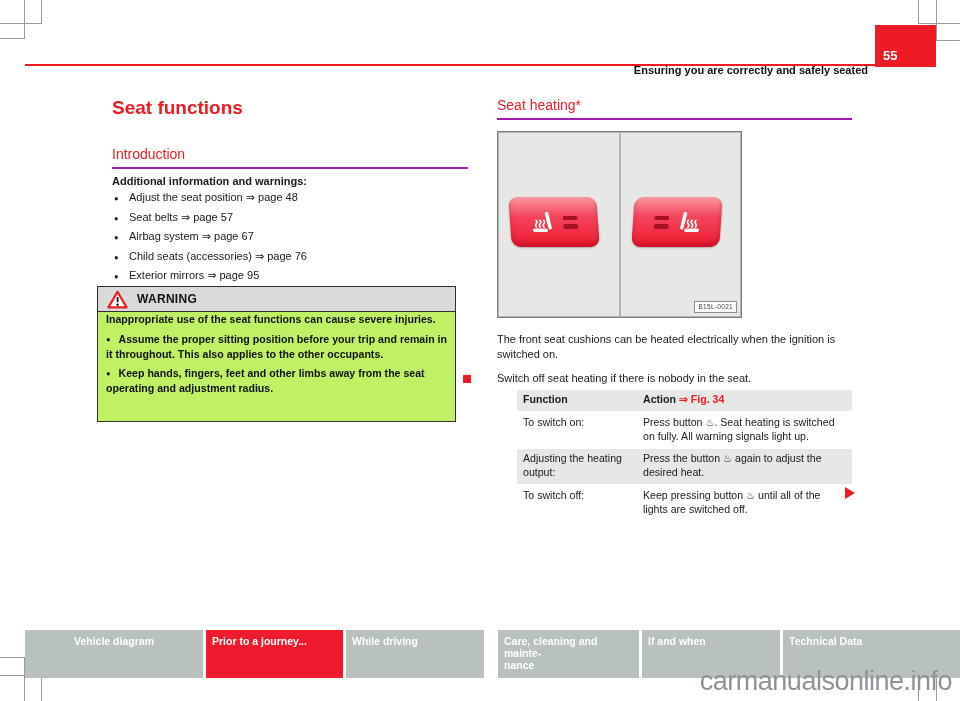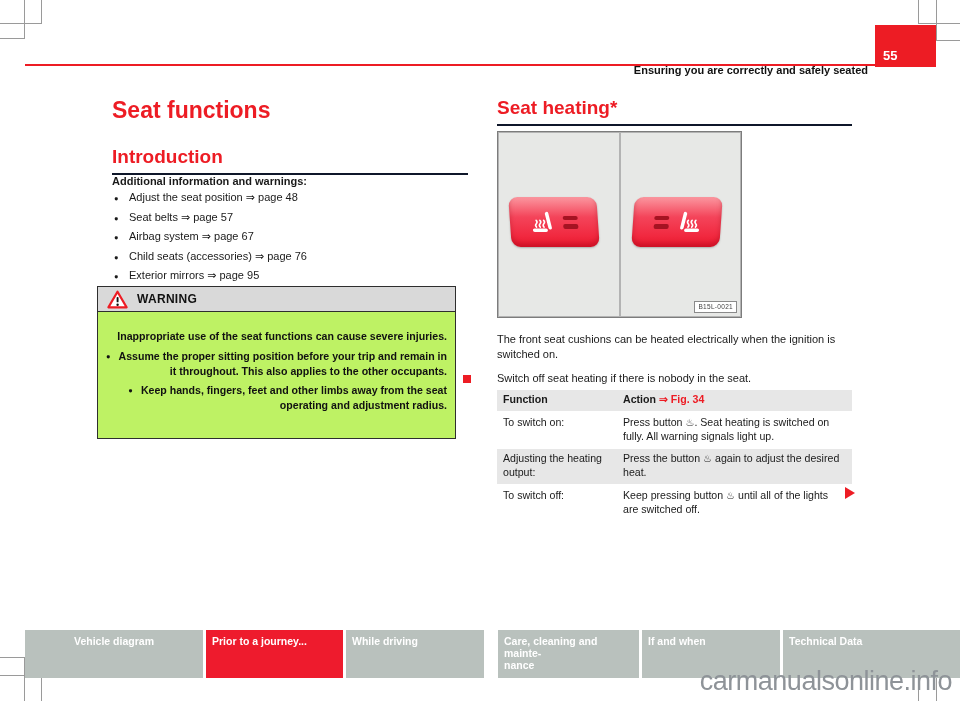--- a/index.html
+++ b/index.html
@@ -24,45 +24,45 @@
   }
   .header-rule { position:absolute; left:25px; top:64px; width:850px; height:2px; background:#ed1c24; }
   .page-badge {
     position:absolute; left:875px; top:25px; width:61px; height:42px; background:#ed1c24;padding-left:23px;
   }
   .page-badge span {
     position:absolute; left:8px; bottom:4px; color:#fff; font-size:13px; font-weight:bold;
   }
   
   .h1 {
-    position:absolute; left:112px; top:97px; font-size:23px; font-weight:bold; color:#ed1c24;
+    position:absolute; left:112px; top:97px; font-size:19px; font-weight:bold; color:#ed1c24;
   }
   .h2 {
-    font-size:19px; font-weight:bold; color:#ed1c24;
-    border-bottom:2px solid #0f172a; padding-bottom:5px;
+    font-size:14px; font-weight:normal; color:#ed1c24;
+    border-bottom:2px solid #a21caf; padding-bottom:5px;
   }
   .h2-intro { position:absolute; left:112px; top:146px; width:356px; }
   .lead { position:absolute; left:112px; top:175px; width:356px; font-size:11px; font-weight:bold; }
   .bullets { position:absolute; left:112px; top:191px; width:356px; list-style:none; }
   .bullets li {
     position:relative; padding-left:17px; font-size:11px; line-height:12px; margin-bottom:7.5px;
   }
   .bullets li::before {
     content:"●"; position:absolute; left:2px; top:2px; font-size:7.5px; color:#1a1a1a;
   }
   
   .warning-box {
     position:absolute; left:97px; top:286px; width:359px; border:1px solid #2e2e2e; background:#bef264;
   }
   .warning-head {
     display:flex; align-items:center; gap:9px; height:25px; background:#d9d9d9;
     border-bottom:1px solid #2e2e2e; padding-left:9px;
   }
   .warning-head .w-title { font-size:12px; font-weight:bold; letter-spacing:.3px; color:#111; }
-  .warning-body { padding:18px 8px 9px 8px; font-size:10.6px; font-weight:bold; line-height:13.8px; color:#111;text-align:right; }
+  .warning-body { padding:1px 8px 9px 8px; font-size:10.6px; font-weight:bold; line-height:13.8px; color:#111; }
   .warning-body p { margin-bottom:6px; }
   .warning-body p:last-child { margin-bottom:16px; }
   .warn-li::before { content:"●"; font-size:7.5px; margin-right:8px; position:relative; top:-1px; }
   .end-marker { position:absolute; left:463px; top:375px; width:8px; height:8px; background:#ed1c24; }
   
   .h2-heating { position:absolute; left:497px; top:97px; width:355px; }
   .figure {
     position:absolute; left:497px; top:131px; width:245px; height:187px;
     border:1px solid #7c7c7c; background:#fff; display:flex;
   }
@@ -85,21 +85,21 @@
   }
   .fig-caption {
     position:absolute; left:747px; top:282px; width:106px;
     color:#ed1c24; font-size:10.6px; font-weight:bold; line-height:13.2px;
   }
   .fig-caption .cap-label { margin-right:6px; }
   .body-copy { position:absolute; left:497px; top:332px; width:358px; font-size:11px; line-height:15px; }
   .body-copy p { margin-bottom:9px; }
   
   .htable { position:absolute; left:497px; top:390px; width:355px; font-size:10.6px; line-height:13.8px; }
-  .trow { display:flex; margin-bottom:2px; }
+  .trow { display:flex; margin-bottom:2px;margin-left:20px; }
   .trow.shaded { background:#e7e7e7; }
   .tcell-f { width:120px; padding:3px 6px 4px 6px; }
   .tcell-a { flex:1; padding:3px 6px 4px 6px; }
   .thead .tcell-f, .thead .tcell-a { font-weight:bold; }
   .ref-red { color:#ed1c24; font-weight:bold; }
   .seat-sym { font-size:10px; }
   .cont-arrow {
     position:absolute; left:845px; top:487px; width:0; height:0;
     border-left:10px solid #ed1c24; border-top:6px solid transparent; border-bottom:6px solid transparent;
   }

